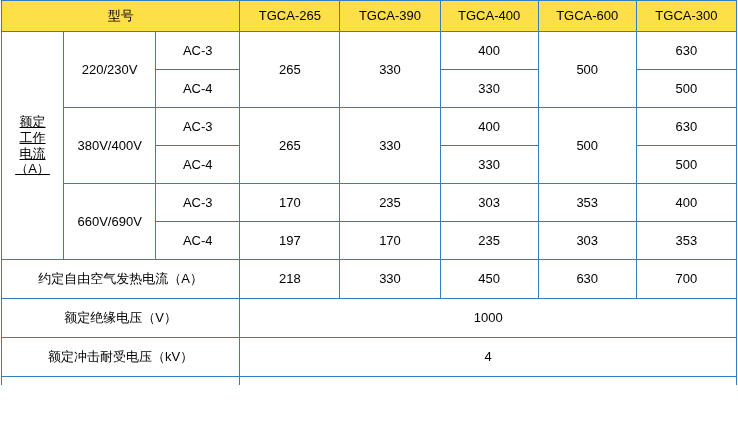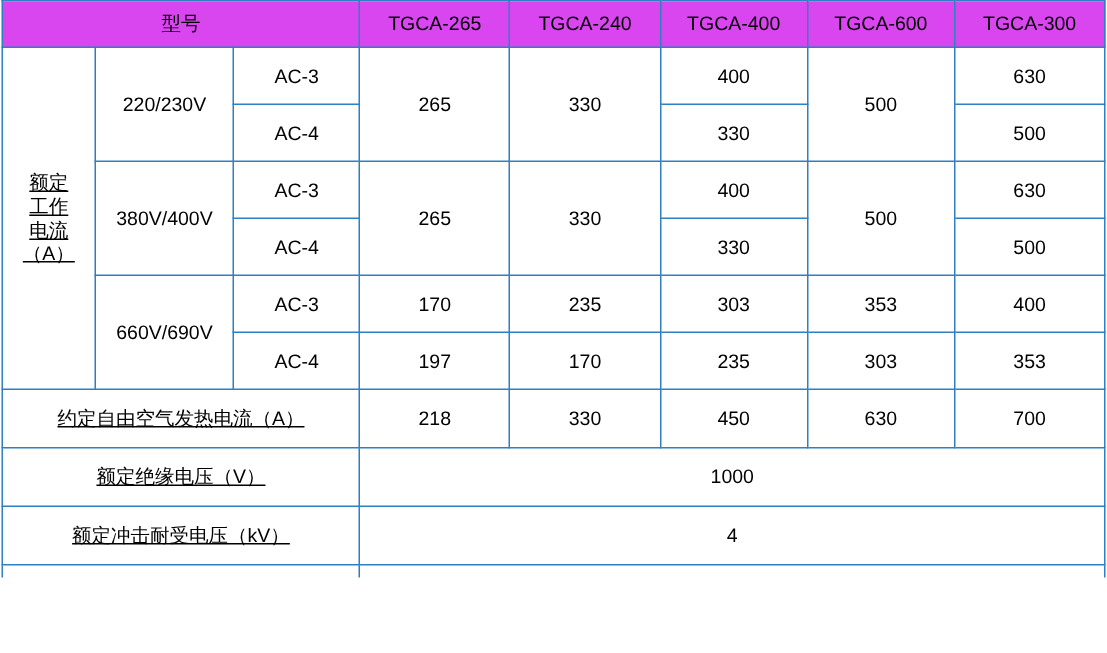--- a/index.html
+++ b/index.html
@@ -24,21 +24,21 @@
     border: 1px solid #2f7fc1;
     text-align: center;
     vertical-align: middle;
     font-weight: normal;
     font-size: 13px;
     padding: 0;
     line-height: 1.2;
     color: #000;
   }
   .hdr {
-    background: #d946ef;
+    background: #fde047;
     height: 30px;
     font-size: 14px;
   }
   .hdr-model {
     font-size: 15px;
   }
   .rowlabel-main {
     font-size: 14px;
     line-height: 1.55;
     width: 62px;
@@ -53,21 +53,20 @@
     width: 84px;
   }
   .val-cell {
     font-size: 13px;
   }
   .small-row td {
     height: 37px;
   }
   .label-wide {
     font-size: 13px;
-    text-decoration: underline;
   }
   .span-row td {
     height: 38px;
   }
   .bottom-partial td {
     height: 8px;
     border-bottom: none;
   }
   .nb-bottom {
     border-bottom: none !important;
@@ -84,21 +83,21 @@
     <col style="width:100px">
     <col style="width:100px">
     <col style="width:98px">
     <col style="width:98px">
     <col style="width:100px">
   </colgroup>
   <tbody>
     <tr>
       <td class="hdr hdr-model" colspan="3">型号</td>
       <td class="hdr">TGCA-265</td>
-      <td class="hdr">TGCA-240</td>
+      <td class="hdr">TGCA-390</td>
       <td class="hdr">TGCA-400</td>
       <td class="hdr">TGCA-600</td>
       <td class="hdr">TGCA-300</td>
     </tr>
 
     <tr class="small-row">
       <td class="rowlabel-main" rowspan="6">
         <div>额定</div>
         <div>工作</div>
         <div>电流</div>

